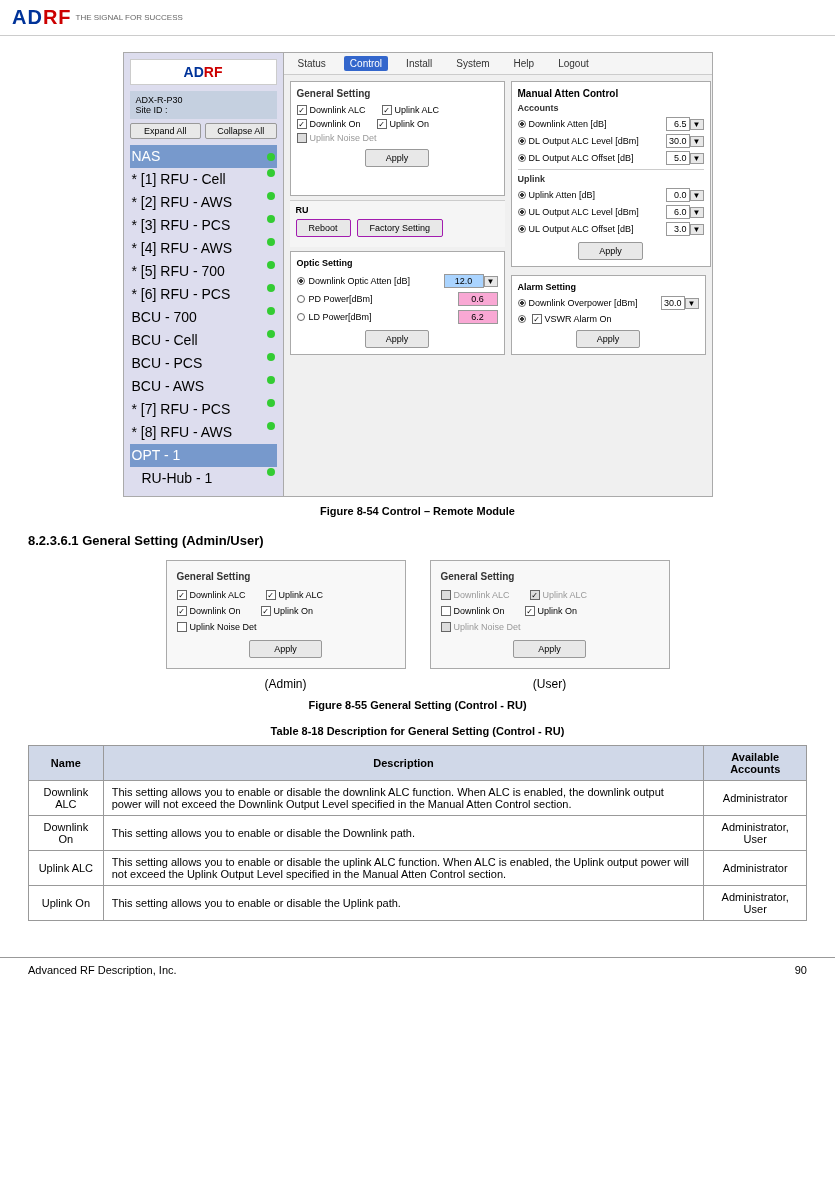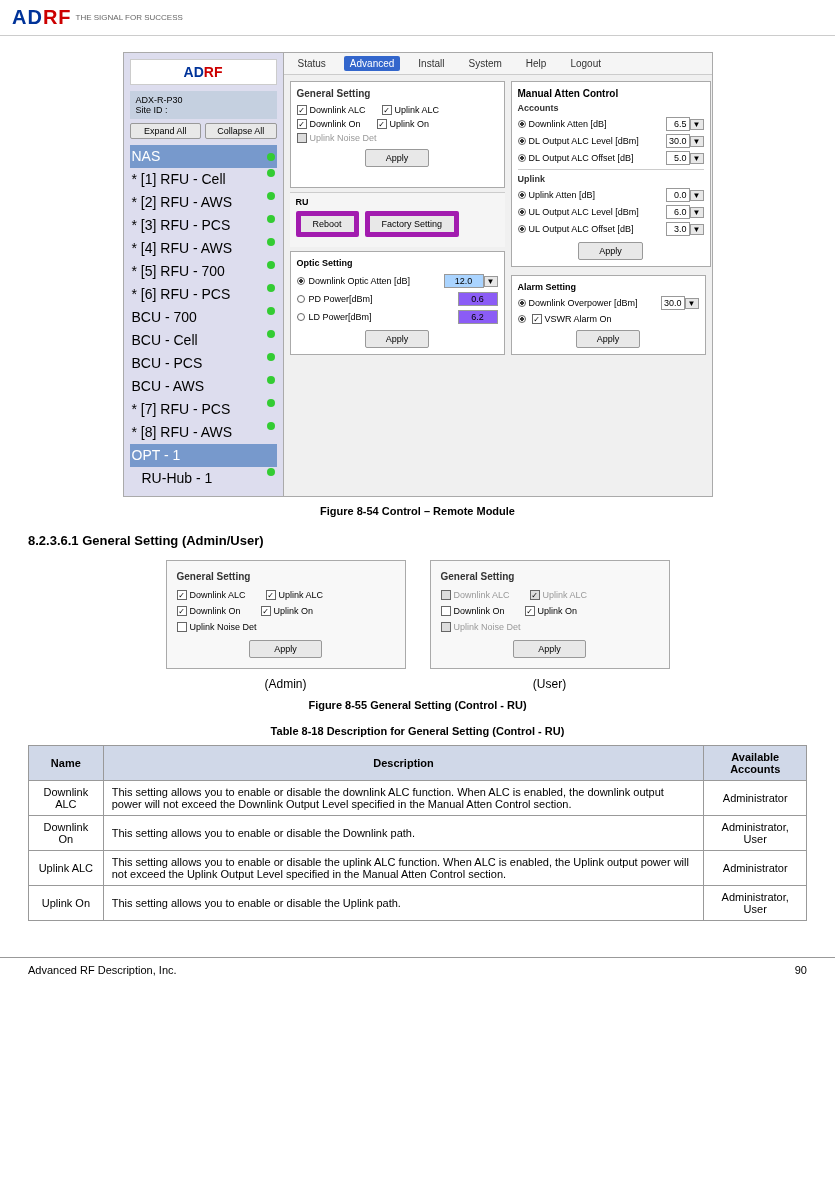--- a/index.html
+++ b/index.html
@@ -235,21 +235,21 @@
       font-weight: bold;
       margin-bottom: 4px;
     }
     .ru-buttons {
       display: flex;
       gap: 6px;
       margin-bottom: 6px;
     }
     .ru-btn {
       background: #e8e8e8;
-      border: 5px solid #a21caf;
+      border: 1px solid #a21caf;
       padding: 3px 12px;
       font-size: 9px;
       cursor: pointer;
       border-radius: 2px;
     }
 
     
     .optic-box {
       background: #fff;
       border: 1px solid #aaa;
@@ -271,21 +271,21 @@
       flex: 1;
       display: flex;
       align-items: center;
       gap: 4px;
     }
     .field-value {
       width: 40px;
       border: 1px solid #999;
       padding: 1px 3px;
       font-size: 9px;
-      background: #8b5cf6;
+      background: #f9a8d4;
       text-align: center;
     }
     .radio-dot {
       width: 8px;
       height: 8px;
       border: 1px solid #666;
       border-radius: 50%;
       display: inline-block;
     }
     .radio-dot.filled {
@@ -511,21 +511,21 @@
         <div class="tree-item header-row">
             <span>OPT - 1</span>
           </div>
         <div class="tree-item" style="padding-left:12px;"><span>RU-Hub - 1</span><span class="dot"></span></div>
       </div>
 
       <div class="right-panel">
 
         <div class="nav-bar">
           <span class="nav-item">Status</span>
-          <span class="nav-item active">Advanced</span>
+          <span class="nav-item active">Control</span>
           <span class="nav-item">Install</span>
           <span class="nav-item">System</span>
           <span class="nav-item">Help</span>
           <span class="nav-item">Logout</span>
         </div>
 
         <div class="panel-body">
 
           <div style="flex:1;display:flex;flex-direction:column;gap:4px;">
 

